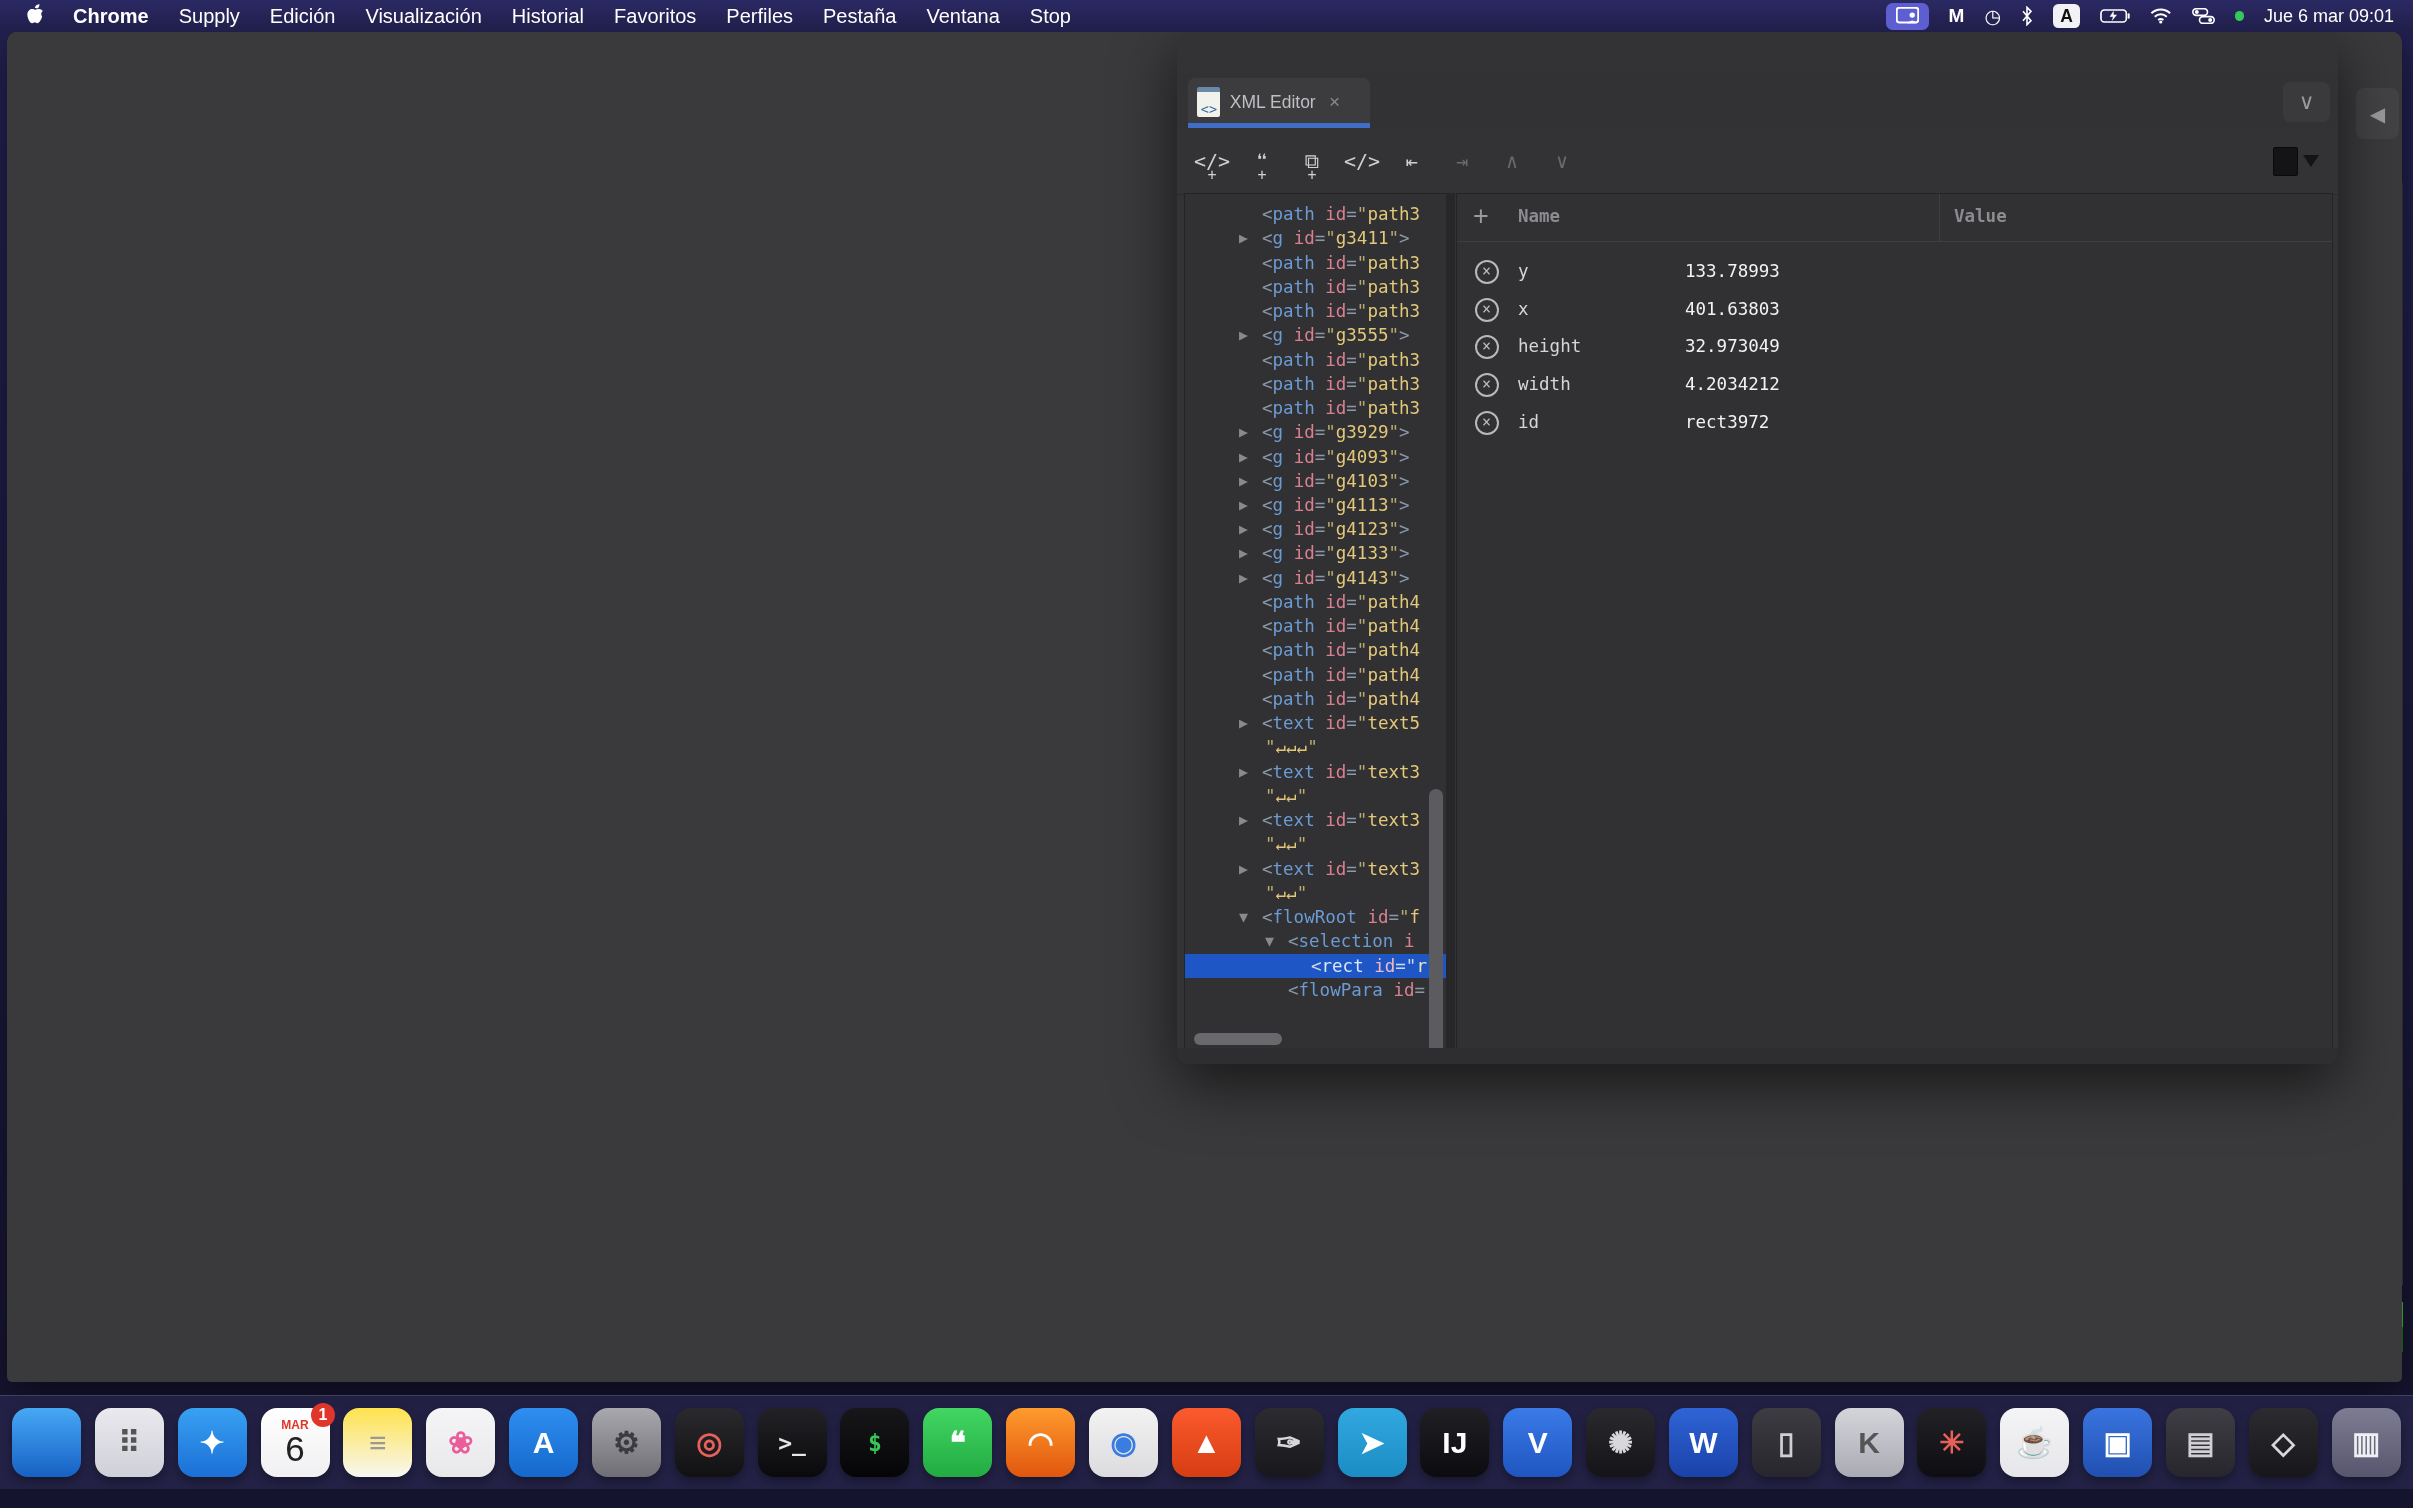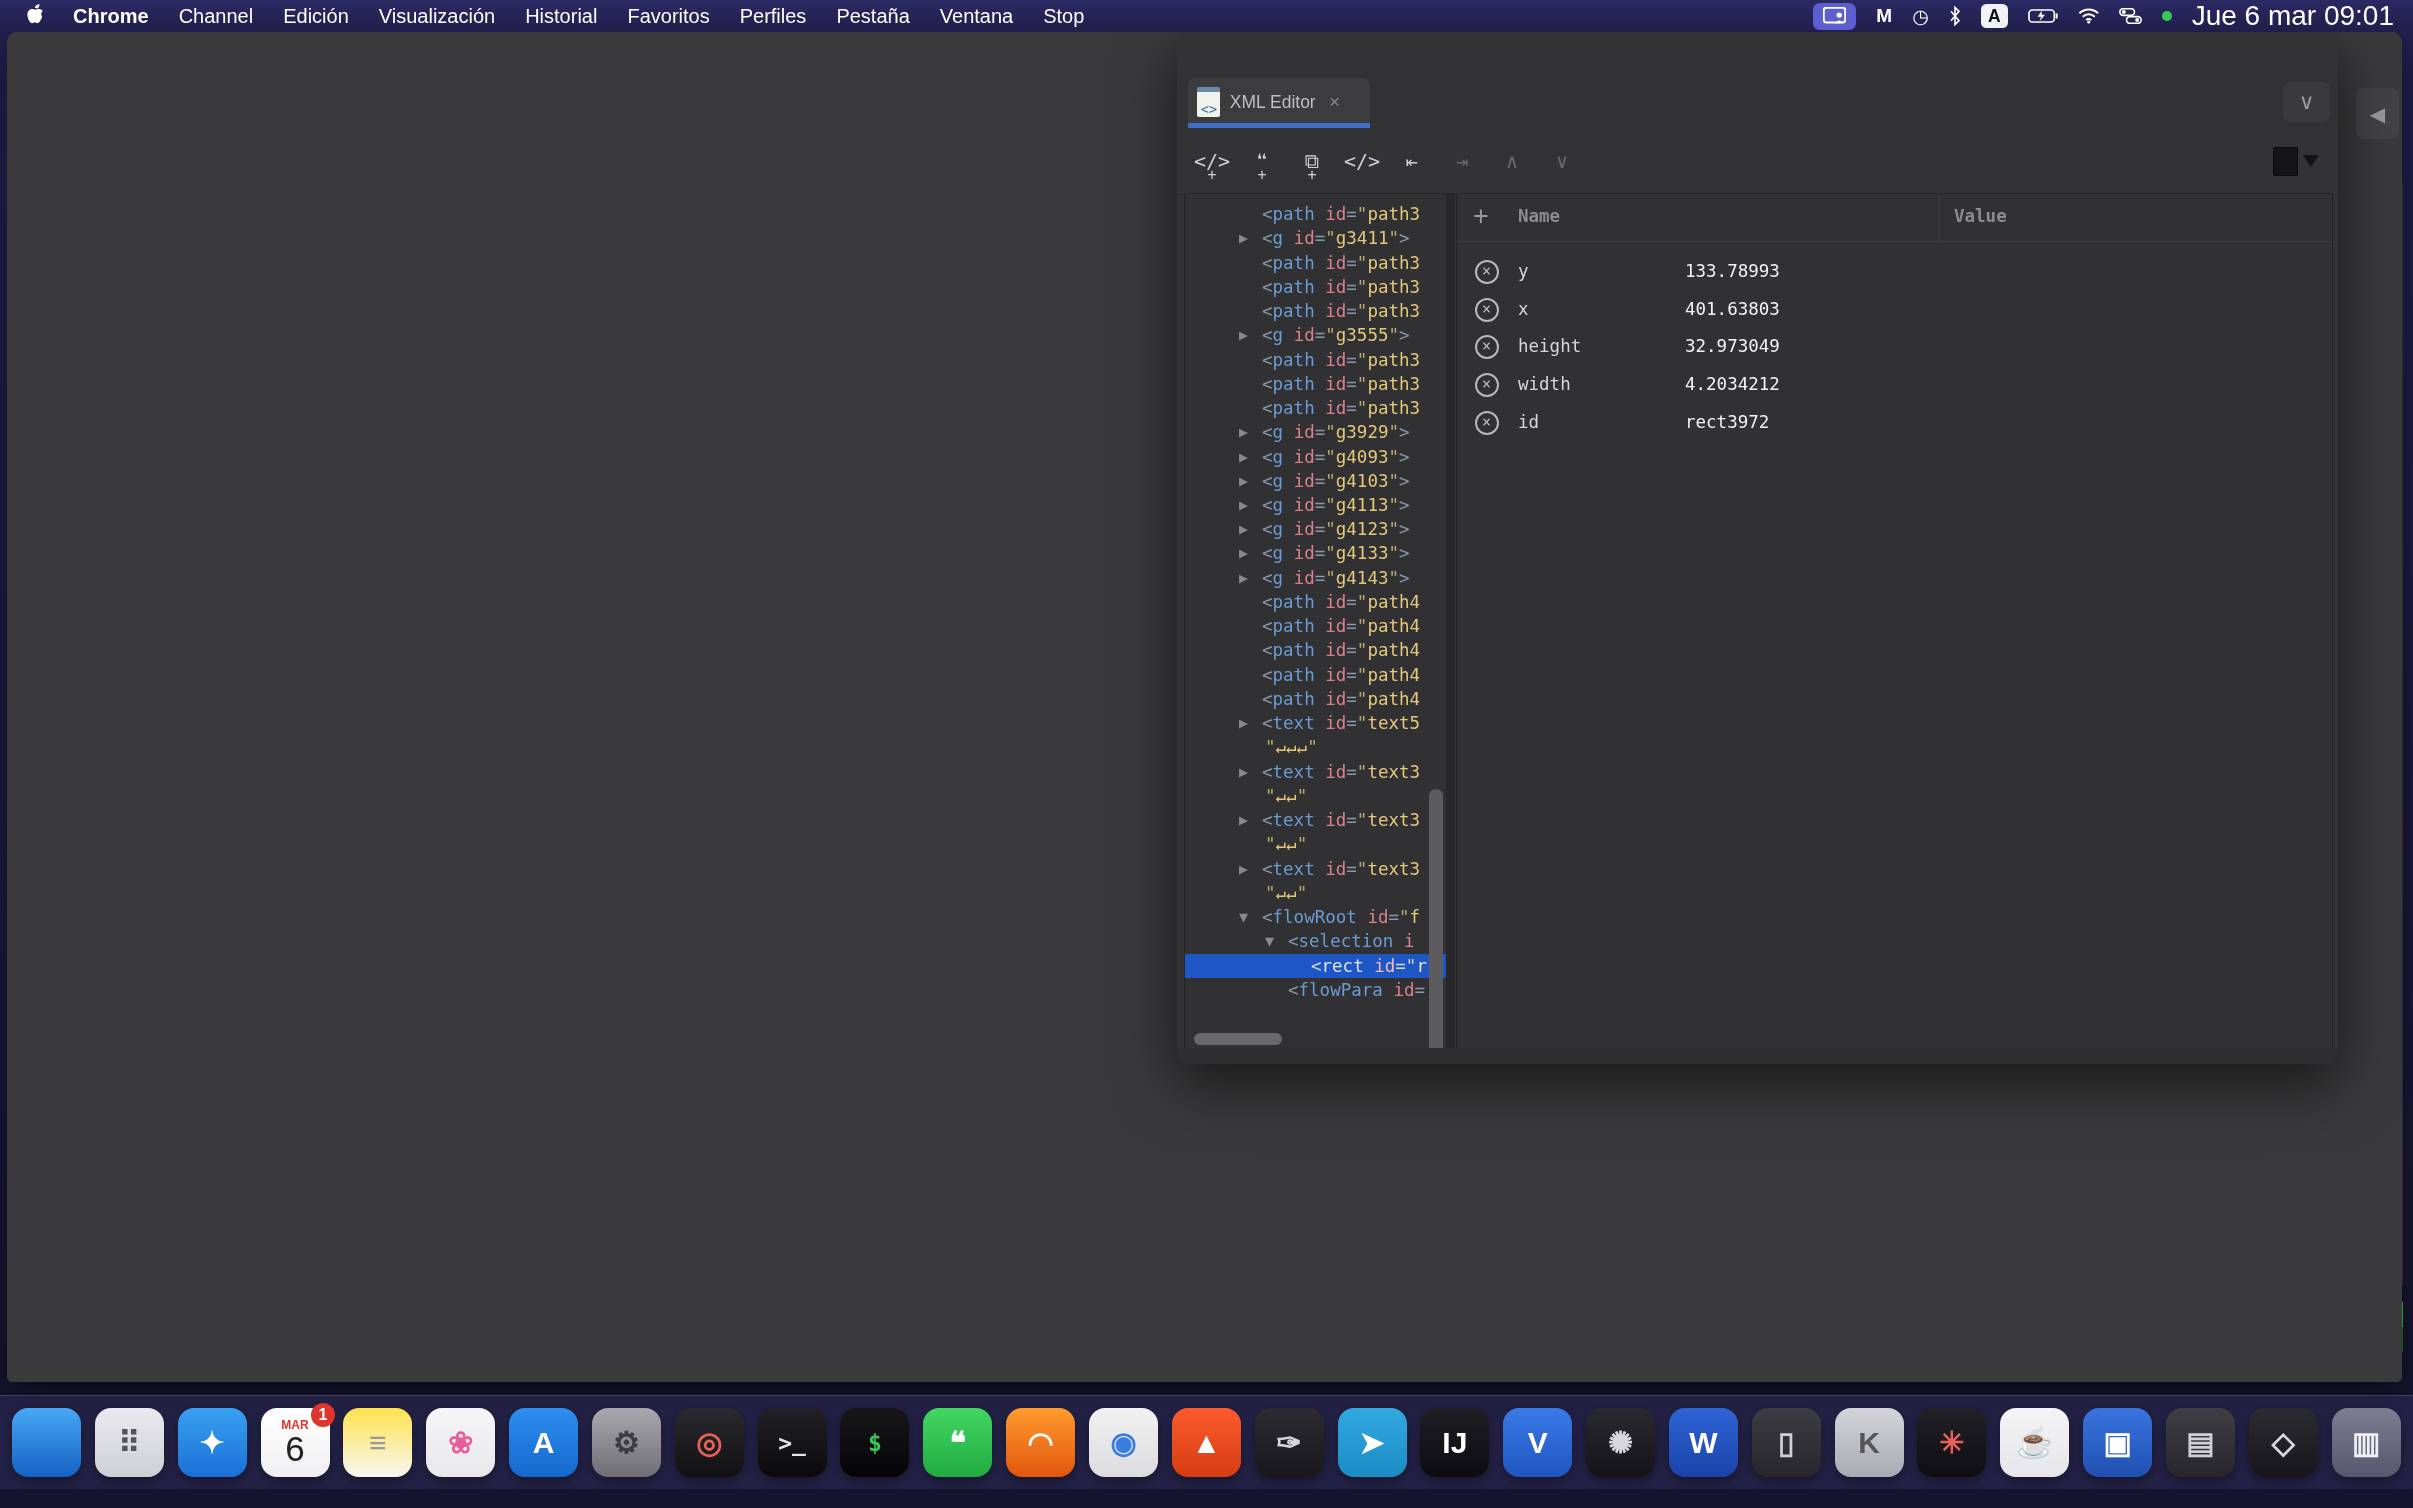--- a/index.html
+++ b/index.html
@@ -12,21 +12,21 @@
            display:flex;align-items:center;color:#fff;font-size:20px;z-index:40;}
   #apple{margin-left:25.6px;font-size:21.5px;}
   #menu-items{display:flex;gap:30px;margin-left:30px;}
   .menu-item{font-weight:400;}
   .menu-item:first-child{font-weight:700;}
   #menu-right{position:absolute;right:19px;top:0;height:32px;display:flex;align-items:center;gap:20px;}
   #mirror-btn{background:#5d5fd0;border-radius:6.7px;width:43px;height:27px;display:flex;align-items:center;justify-content:center;}
   .mb-ic{color:#fff;font-size:19px;display:flex;align-items:center;}
   #kb-a{background:#f2f2f6;color:#111;border-radius:5.4px;width:27px;height:24px;display:flex;align-items:center;justify-content:center;font-size:17.5px;font-weight:700;}
   #cc-dot{width:9.4px;height:9.4px;border-radius:50%;background:#35c759;}
-  #menu-time{font-size:28px;font-weight:500;}
+  #menu-time{font-size:18px;font-weight:500;}
   
   #ink-win{left:6.7px;top:31px;width:2395px;height:1351px;background:#3a3a3c;border-radius:12px 12px 5.4px 5.4px;
            box-shadow:0 13.5px 40px rgba(0,0,0,.5);z-index:1;}
   #ink-title{left:6.7px;top:31px;width:2395px;height:40px;background:#2d2d30;border-radius:12px 12px 0 0;border-bottom:0.7px solid #222;}
   .dot{width:12.8px;height:12.8px;border-radius:50%;background:#5d5d62;position:absolute;top:45px;}
   #ink-title-text{left:1013px;top:42px;color:#8e8e93;font-size:18px;font-weight:700;white-space:nowrap;}
   #cmdbar{left:6.7px;top:71px;width:2395px;height:58px;background:#3b3b3d;border-bottom:1.3px solid #2b2b2d;display:flex;align-items:center;padding-left:13.5px;box-sizing:border-box;}
   .tb-ic{width:35px;height:35px;display:flex;align-items:center;justify-content:center;color:#c2c2c6;font-size:23px;}
   .tb-sep{width:1.3px;height:34px;background:#4a4a4c;margin:0 10.8px;}
   .dim{color:#69696d !important;}
@@ -731,21 +731,21 @@
   </div>
   <div class="abs" id="xml-footer"></div>
 
   <div class="abs" id="menubar">
     <span id="apple" style="font-size: 20px;"><svg width="17.5" height="21.5" viewBox="0 0 26 32">
           <path d="M13 7 c2-5 6-5 7-5 0 3-1 5-3 6 z" fill="#fff"></path>
           <path d="M19 9 c4 0 6 3 6 3 -3 2-3 6-1 8 -1 4-4 10-7 10 -2 0-2-1-4-1 s-2 1-4 1 c-3 0-7-7-7-13 0-5 4-8 7-8 2 0 3 1 5 1 s3-1 5-1 z" fill="#fff"></path>
         </svg></span>
     <div id="menu-items">
         <span class="menu-item">Chrome</span>
-        <span class="menu-item">Channel</span>
+        <span class="menu-item">Supply</span>
         <span class="menu-item">Edición</span>
         <span class="menu-item">Visualización</span>
         <span class="menu-item">Historial</span>
         <span class="menu-item">Favoritos</span>
         <span class="menu-item">Perfiles</span>
         <span class="menu-item">Pestaña</span>
         <span class="menu-item">Ventana</span>
         <span class="menu-item">Stop</span>
       </div>
     <div id="menu-right">

